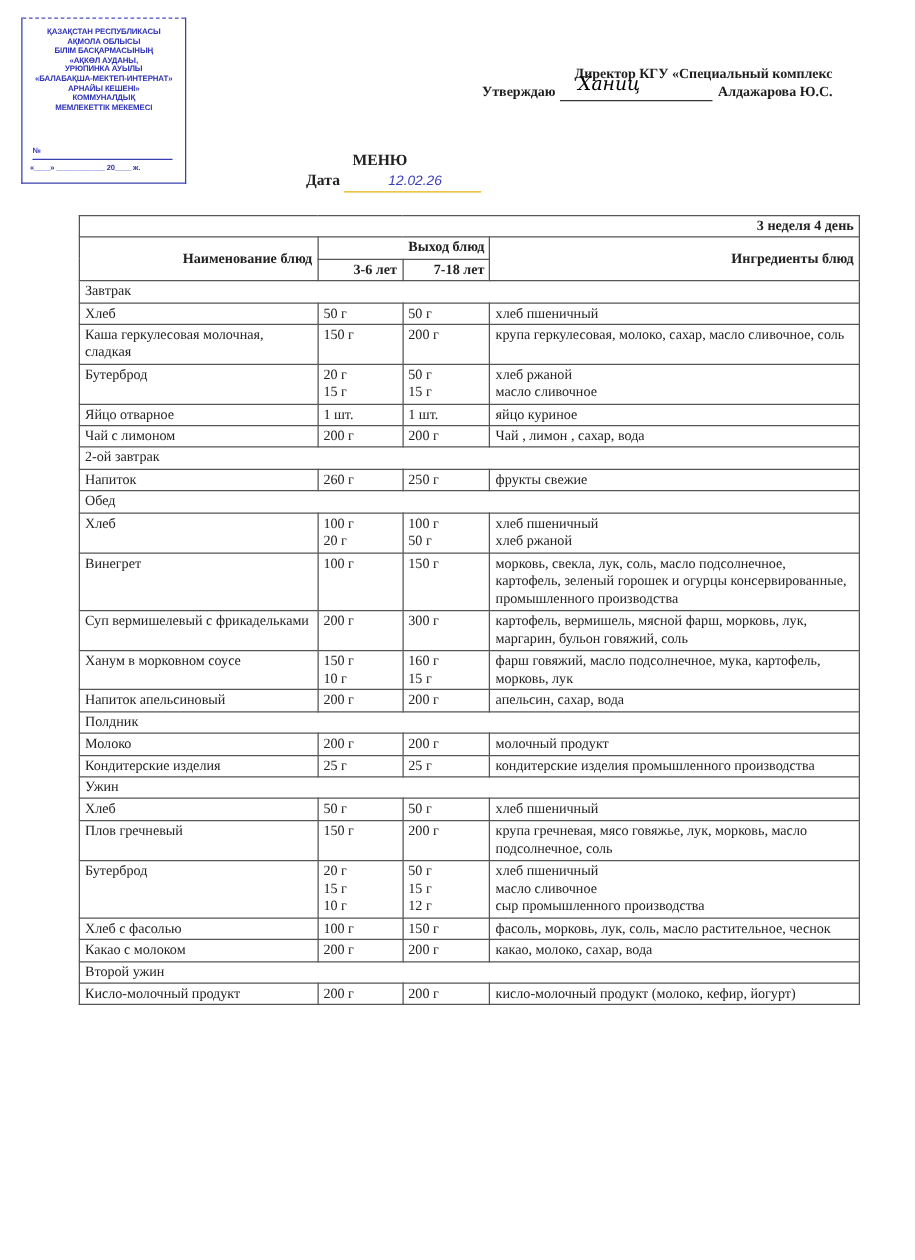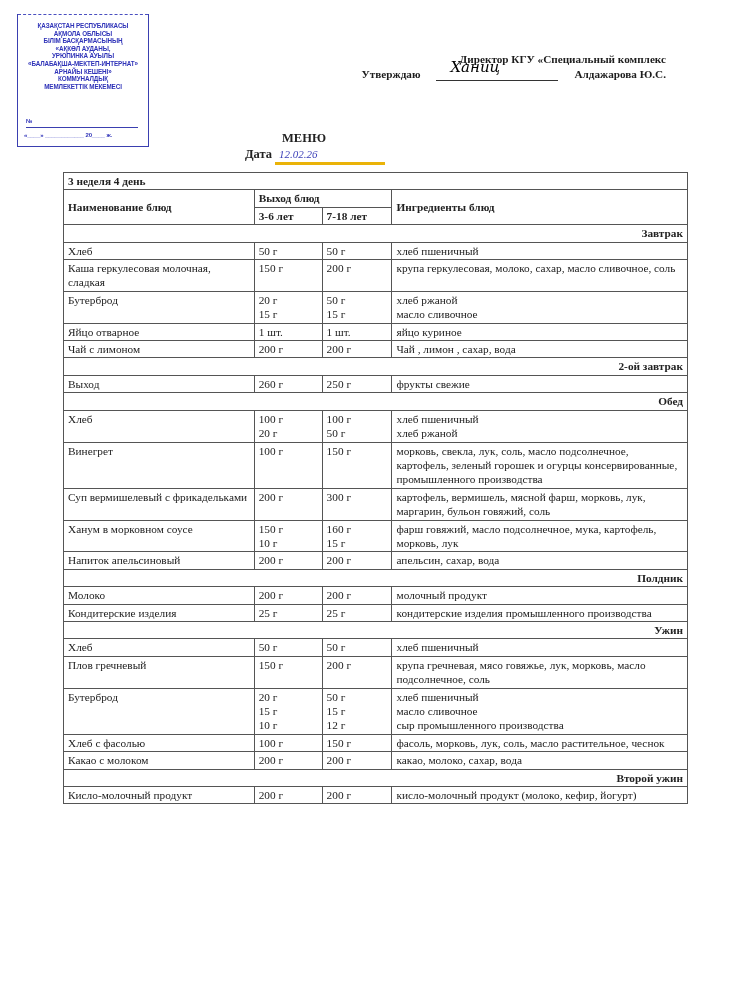--- a/index.html
+++ b/index.html
@@ -13,39 +13,39 @@
     font-family: "Liberation Sans", "DejaVu Sans", sans-serif; font-weight:bold;
     font-size:6.3px; line-height:7.6px; text-align:center; letter-spacing:-0.1px;
   }
   .stamp .top-edge { position:absolute; left:0; top:0; width:100%; height:0; border-top:1.5px dashed #4a4fc0; }
   .stamp .lines { padding-top:8px; }
   .stamp .no-line { position:absolute; left:8px; top:104px; width:112px; border-bottom:1px solid #3a3fb0; height:9px; text-align:left; font-size:6px; }
   .stamp .date-line { position:absolute; left:6px; top:118px; width:120px; height:9px; font-size:6px; text-align:left; }
   .approve {
     position:absolute; right:66px; top:52px; text-align:right; font-weight:bold; font-size:11.2px; line-height:14.2px; color:#1d1d1d;
   }
-  .approve .sign-row { display:flex; justify-content:flex-start; align-items:flex-end; gap:16px; }
+  .approve .sign-row { display:flex; justify-content:flex-start; align-items:flex-end; gap:4px; }
   .approve .sign-line { display:inline-block; width:122px; border-bottom:1px solid #333; height:14px; position:relative; }
   .approve .signature {
     position:absolute; left:14px; top:-6px; font-family:"DejaVu Serif", serif; font-style:italic; font-weight:normal; color:#000000; font-size:15px;
   }
-  .title-block { position:absolute; left:0; width:608px; top:130px; text-align:center; font-weight:bold; font-size:12.5px; line-height:16px; }
+  .title-block { position:absolute; left:0; width:608px; top:120px; text-align:center; font-weight:bold; font-size:12.5px; line-height:16px; }
   .title-block .date-row { margin-left:22px; }
   .title-block .date-value {
-    display:inline-block; width:106px; border-bottom:3px solid #eab308; text-align:left; padding-left:4px;
-    font-family:Liberation Serif, serif; font-style:italic; font-weight:normal; color:#3b3fb8; font-size:11px;
+    display:inline-block; width:106px; border-bottom:1px solid #eab308; text-align:center; padding-left:4px;
+    font-family:Liberation Sans, sans-serif; font-style:italic; font-weight:normal; color:#3b3fb8; font-size:11px;
   }
   table.menu {
     position:absolute; left:63px; top:172px; width:625px; border-collapse:collapse;
     font-size:11.3px; line-height:14.4px;
   }
   table.menu td, table.menu th { border:1px solid #555; padding:1px 4px 1px 4px; vertical-align:top; }
-  table.menu th { font-weight:bold; text-align:left; vertical-align:middle; }
+  table.menu th { font-weight:bold; text-align:right; vertical-align:middle; }
   table.menu .week-row th { font-weight:bold; }
-  table.menu .section td { text-align:right; font-weight:bold; padding:1px 4px; }
+  table.menu .section td { text-align:left; font-weight:normal; padding:1px 4px; }
   col.c-name { width:191px; }
   col.c-y1 { width:68px; }
   col.c-y2 { width:70px; }
   col.c-ing { width:296px; }
   .ml { display:block; }
 </style>
 </head>
 <body>
 
 <div class="stamp">
@@ -169,21 +169,21 @@
           <span class="ml">200 г</span>
         </td>
         <td>
           <span class="ml">Чай , лимон , сахар, вода</span>
         </td>
       </tr>
       <tr class="section">
         <td colspan="4">2-ой завтрак</td>
       </tr>
       <tr>
-        <td>Выход</td>
+        <td>Напиток</td>
         <td>
           <span class="ml">260 г</span>
         </td>
         <td>
           <span class="ml">250 г</span>
         </td>
         <td>
           <span class="ml">фрукты свежие</span>
         </td>
       </tr>

